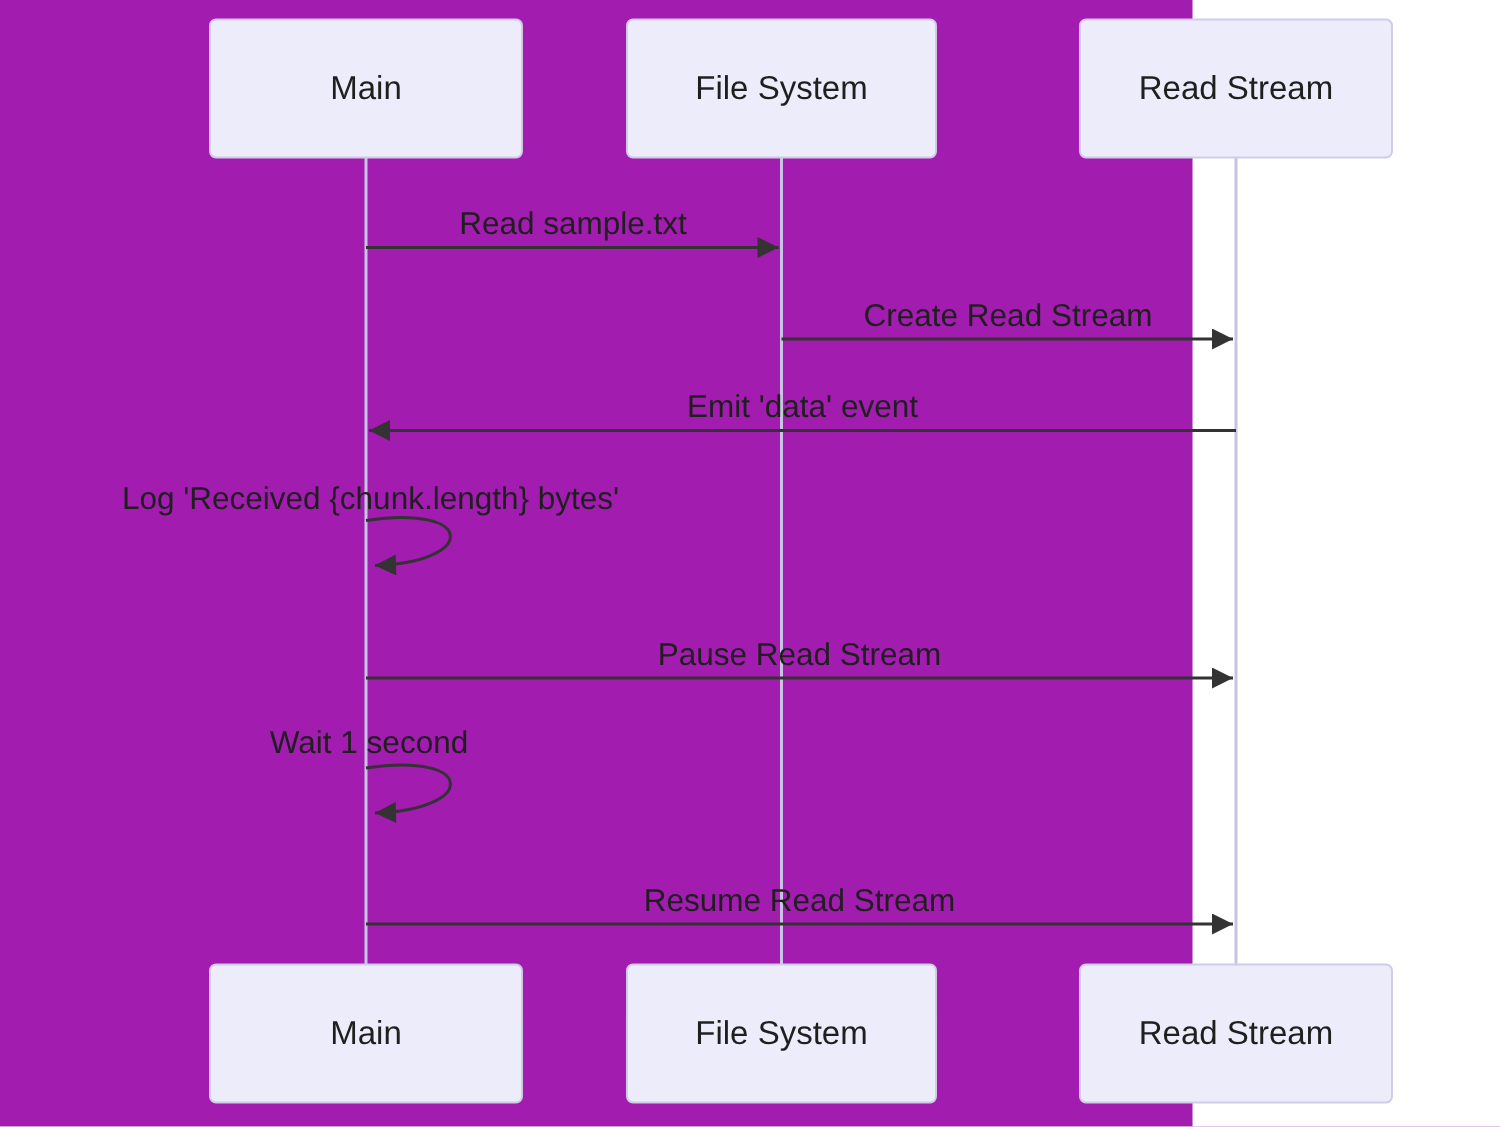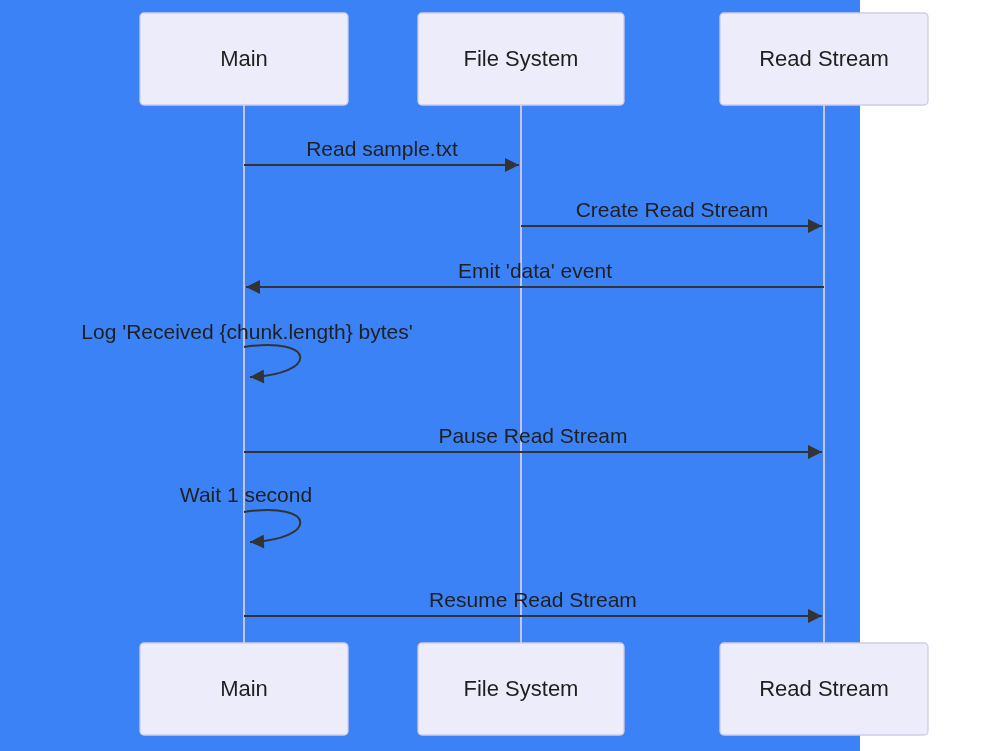--- a/index.html
+++ b/index.html
@@ -2,23 +2,23 @@
 <html><head>
 <meta charset="utf-8">
 <style>
   html, body {
     margin: 0;
     padding: 0;
     background: #ffffff;
   }
   .canvas-wrap {
     position: relative;
-    width: 860px;
+    width: 795px;
     height: 751px;
-    background: #3b82f6;
+    background: #a21caf;
     font-family: "Liberation Sans", sans-serif;
     text-align: center;
   }
   svg { display: block; }
   .actor-box {
     fill: #ECECFB;
     stroke: #CFCCE6;
     stroke-width: 1.3;
   }
   .actor-label {

